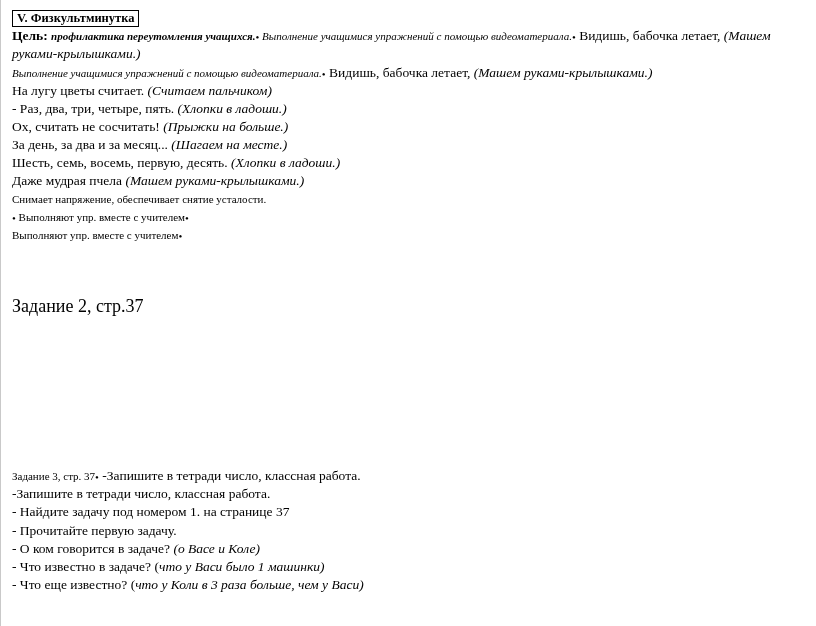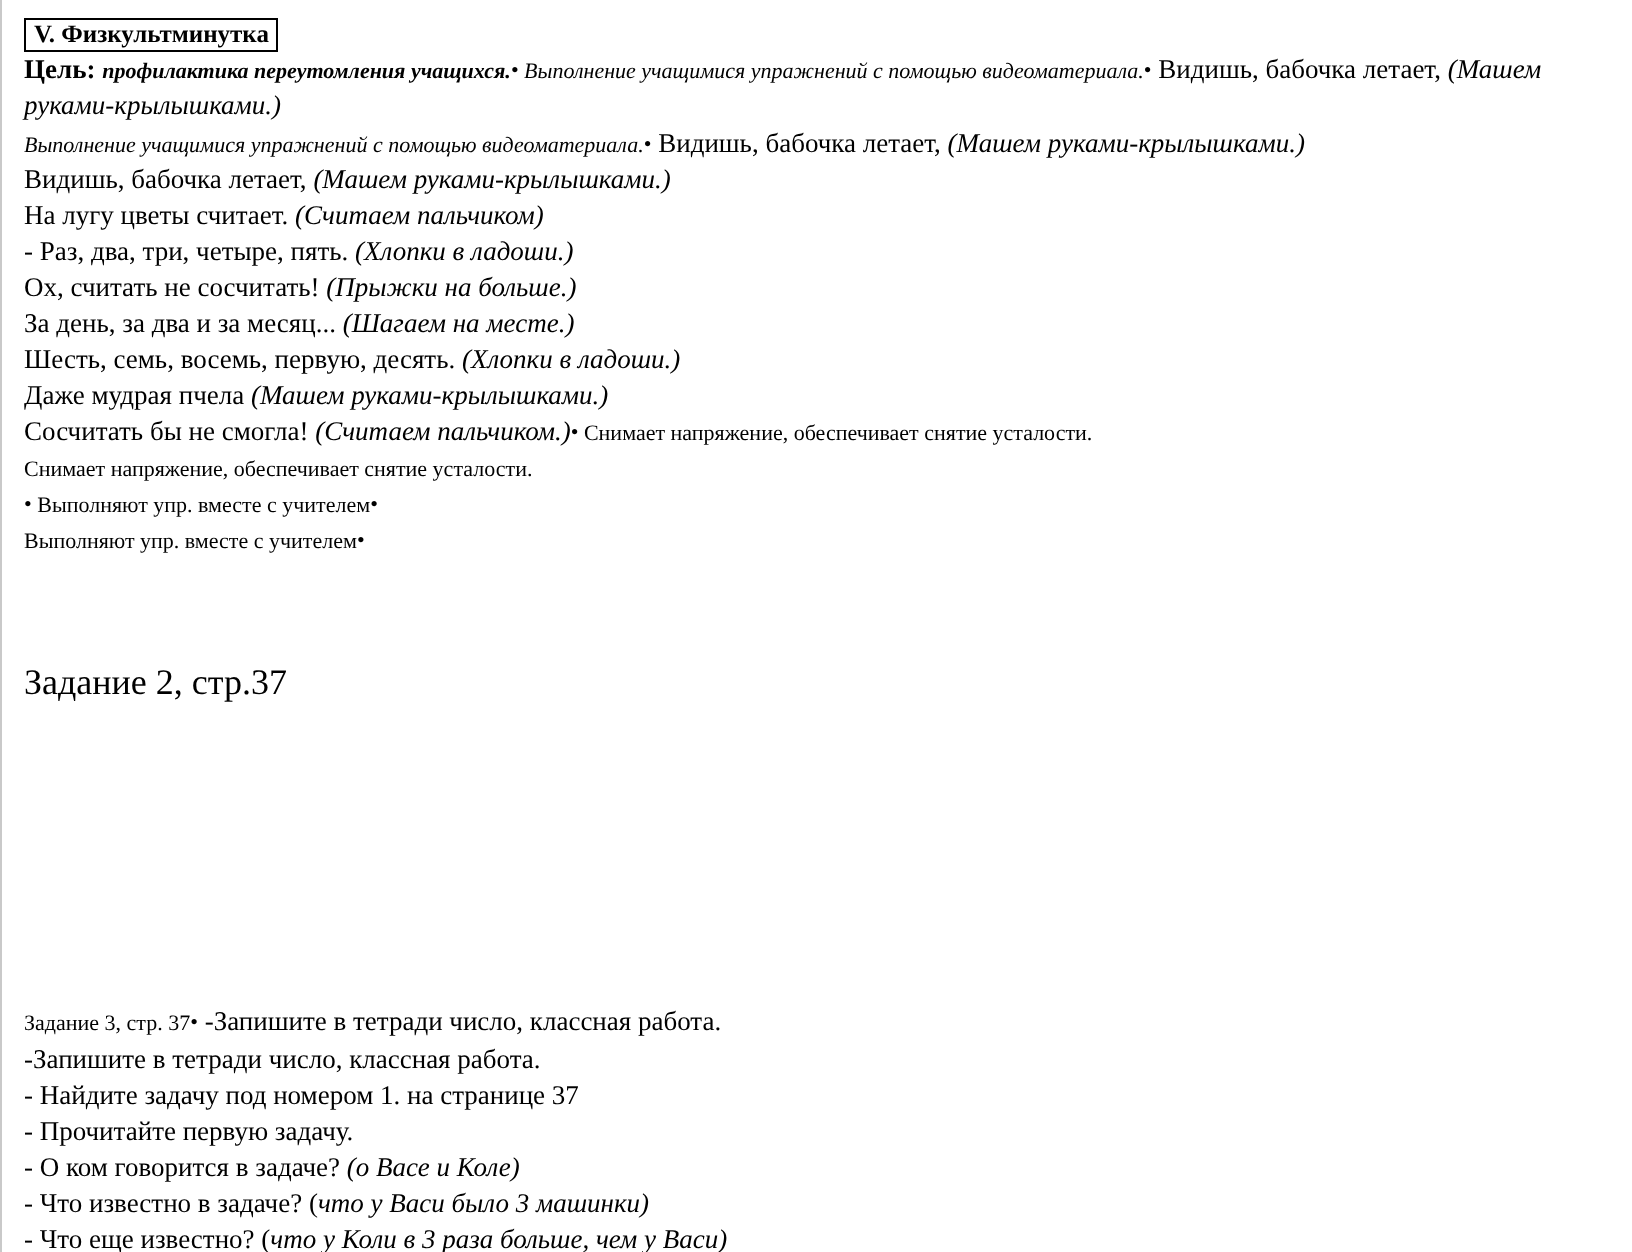--- a/index.html
+++ b/index.html
@@ -62,42 +62,40 @@
 <body>
 
 <div class="page">
   <div class="border-left"></div>
 
   <div class="hdr-box">V. Физкультминутка</div>
 
   <div class="block" id="block1">
       <div class="line"><span class="b">Цель</span><span class="b">: </span><span class="bi small">профилактика переутомления учащихся.</span><span class="bullet">•</span><span class="i small"> Выполнение учащимися упражнений с помощью видеоматериала.</span><span class="bullet">•</span><span> Видишь, бабочка летает, </span><span class="i">(Машем руками-крылышками.)</span></div>
       <div class="line"><span class="i small">Выполнение учащимися упражнений с помощью видеоматериала.</span><span class="bullet">•</span><span> Видишь, бабочка летает, </span><span class="i">(Машем руками-крылышками.)</span></div>
-      <div class="line"><span>Видишь, бабочка летает, </span><span class="i">(Машем руками-крылышками.)</span></div>
       <div class="line"><span>На лугу цветы считает. </span><span class="i">(Считаем пальчиком)</span></div>
       <div class="line"><span>- Раз, два, три, четыре, пять. </span><span class="i">(Хлопки в ладоши.)</span></div>
       <div class="line"><span>Ох, считать не сосчитать! </span><span class="i">(Прыжки на больше.)</span></div>
       <div class="line"><span>За день, за два и за месяц... </span><span class="i">(Шагаем на месте.)</span></div>
       <div class="line"><span>Шесть, семь, восемь, первую, десять. </span><span class="i">(Хлопки в ладоши.)</span></div>
       <div class="line"><span>Даже мудрая пчела </span><span class="i">(Машем руками-крылышками.)</span></div>
-      <div class="line"><span>Сосчитать бы не смогла! </span><span class="i">(Считаем пальчиком.)</span><span class="bullet">•</span><span class="small"> Снимает напряжение, обеспечивает снятие усталости.</span></div>
       <div class="line"><span class="small">Снимает напряжение, обеспечивает снятие усталости.</span></div>
       <div class="line"><span class="bullet">•</span><span class="small"> Выполняют упр. вместе с учителем</span><span class="bullet">•</span></div>
       <div class="line"><span class="small">Выполняют упр. вместе с учителем</span><span class="bullet">•</span></div>
     </div>
 
   <div class="spacer-1"></div>
 
   <div class="task">Задание 2, стр.37</div>
 
   <div class="spacer-2"></div>
 
   <div class="block" id="block2">
       <div class="line"><span class="small">Задание 3, стр. 37</span><span class="bullet">•</span><span> -Запишите в тетради число, классная работа.</span></div>
       <div class="line"><span>-Запишите в тетради число, классная работа.</span></div>
       <div class="line"><span>-  Найдите задачу под номером 1. на странице 37</span></div>
       <div class="line"><span>-  Прочитайте первую задачу.</span></div>
       <div class="line"><span>-  О ком говорится в задаче? </span><span class="i">(о Васе и Коле)</span></div>
-      <div class="line"><span>-  Что известно в задаче? (</span><span class="i">что у Васи было 3 машинки)</span></div>
+      <div class="line"><span>-  Что известно в задаче? (</span><span class="i">что у Васи было 1 машинки)</span></div>
       <div class="line"><span>-  Что еще известно? (</span><span class="i">что у Коли в 3 раза больше, чем у Васи)</span></div>
       <div class="line"></div>
     </div>
 </div>
 
 </body></html>

